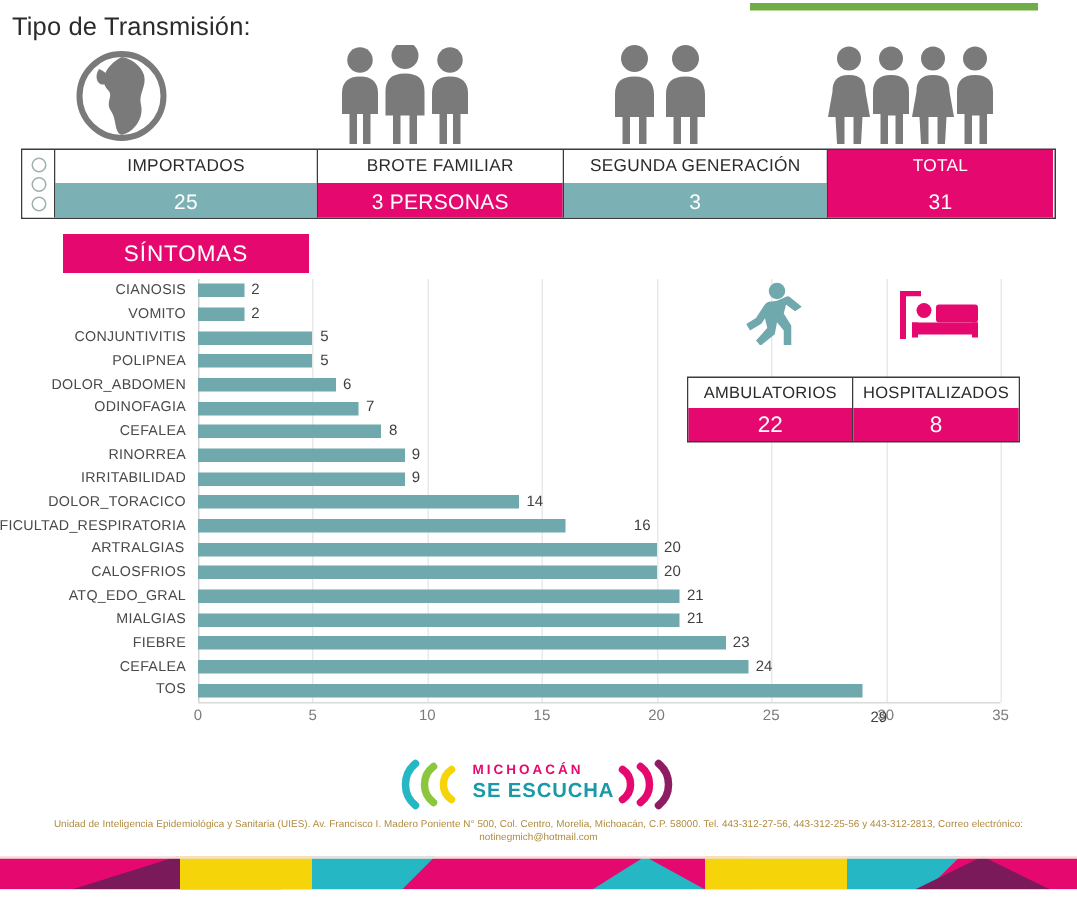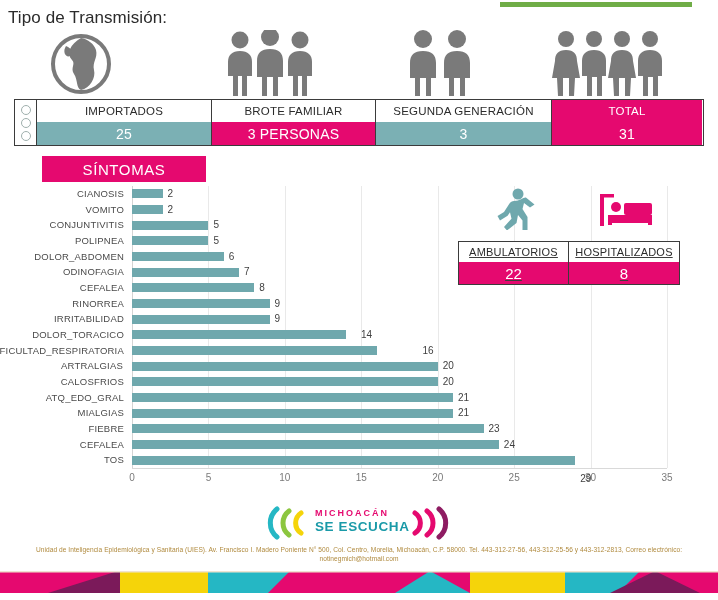--- a/index.html
+++ b/index.html
@@ -88,22 +88,22 @@
     letter-spacing:.2px;
   }
   .catwrap{position:absolute;left:0;top:0;width:128px;height:282px;}
   .ticklabel{
     position:absolute;top:286px;font-size:10px;color:#7a7a7a;
     transform:translateX(-50%);
   }
   
   .amb-icons{position:absolute;left:470px;top:188px;width:232px;height:42px;}
   .amb-table{
-    position:absolute;left:458px;top:241px;width:222px;height:44px;
-    border:1.2px solid #3b3b3b;box-sizing:border-box;display:flex;text-decoration:underline;
+    position:absolute;left:458px;top:251px;width:222px;height:44px;
+    border:1.2px solid #3b3b3b;box-sizing:border-box;display:flex;
   }
   .amb-col{flex:1 1 50%;display:flex;flex-direction:column;box-sizing:border-box;}
   .amb-col.first{border-right:1.2px solid #3b3b3b;}
   .amb-head{
     flex:0 0 20px;display:flex;align-items:center;justify-content:center;
     font-size:11px;color:#2b2b2b;background:#fff;letter-spacing:.2px;
   }
   .amb-val{
     flex:1 1 auto;display:flex;align-items:center;justify-content:center;
     font-size:15px;color:#ffffff;background:#e5096f;
@@ -263,21 +263,21 @@
       <div class="barlabel" style="left: 96.7143px; top: 65.5px;">6</div>
       <div class="bar" style="left: 0px; top: 81.6667px; width: 107px; background: rgb(111, 168, 173);"></div>
       <div class="barlabel" style="left: 112px; top: 81.1667px;">7</div>
       <div class="bar" style="left: 0px; top: 97.3333px; width: 122.286px; background: rgb(111, 168, 173);"></div>
       <div class="barlabel" style="left: 127.286px; top: 96.8333px;">8</div>
       <div class="bar" style="left: 0px; top: 113px; width: 137.571px; background: rgb(111, 168, 173);"></div>
       <div class="barlabel" style="left: 142.571px; top: 112.5px;">9</div>
       <div class="bar" style="left: 0px; top: 128.667px; width: 137.571px; background: rgb(111, 168, 173);"></div>
       <div class="barlabel" style="left: 142.571px; top: 128.167px;">9</div>
       <div class="bar" style="left: 0px; top: 144.333px; width: 214px; background: rgb(111, 168, 173);"></div>
-      <div class="barlabel" style="left: 229px; top: 143.833px;">14</div>
+      <div class="barlabel" style="left: 219px; top: 143.833px;">14</div>
       <div class="bar" style="left: 0px; top: 160px; width: 244.571px; background: rgb(111, 168, 173);"></div>
       <div class="barlabel" style="left: 249.571px; top: 159.5px; margin-left: 41px;">16</div>
       <div class="bar" style="left: 0px; top: 175.667px; width: 305.714px; background: rgb(111, 168, 173);"></div>
       <div class="barlabel" style="left: 310.714px; top: 175.167px;">20</div>
       <div class="bar" style="left: 0px; top: 191.333px; width: 305.714px; background: rgb(111, 168, 173);"></div>
       <div class="barlabel" style="left: 310.714px; top: 190.833px;">20</div>
       <div class="bar" style="left: 0px; top: 207px; width: 321px; background: rgb(111, 168, 173);"></div>
       <div class="barlabel" style="left: 326px; top: 206.5px;">21</div>
       <div class="bar" style="left: 0px; top: 222.667px; width: 321px; background: rgb(111, 168, 173);"></div>
       <div class="barlabel" style="left: 326px; top: 222.167px;">21</div>

